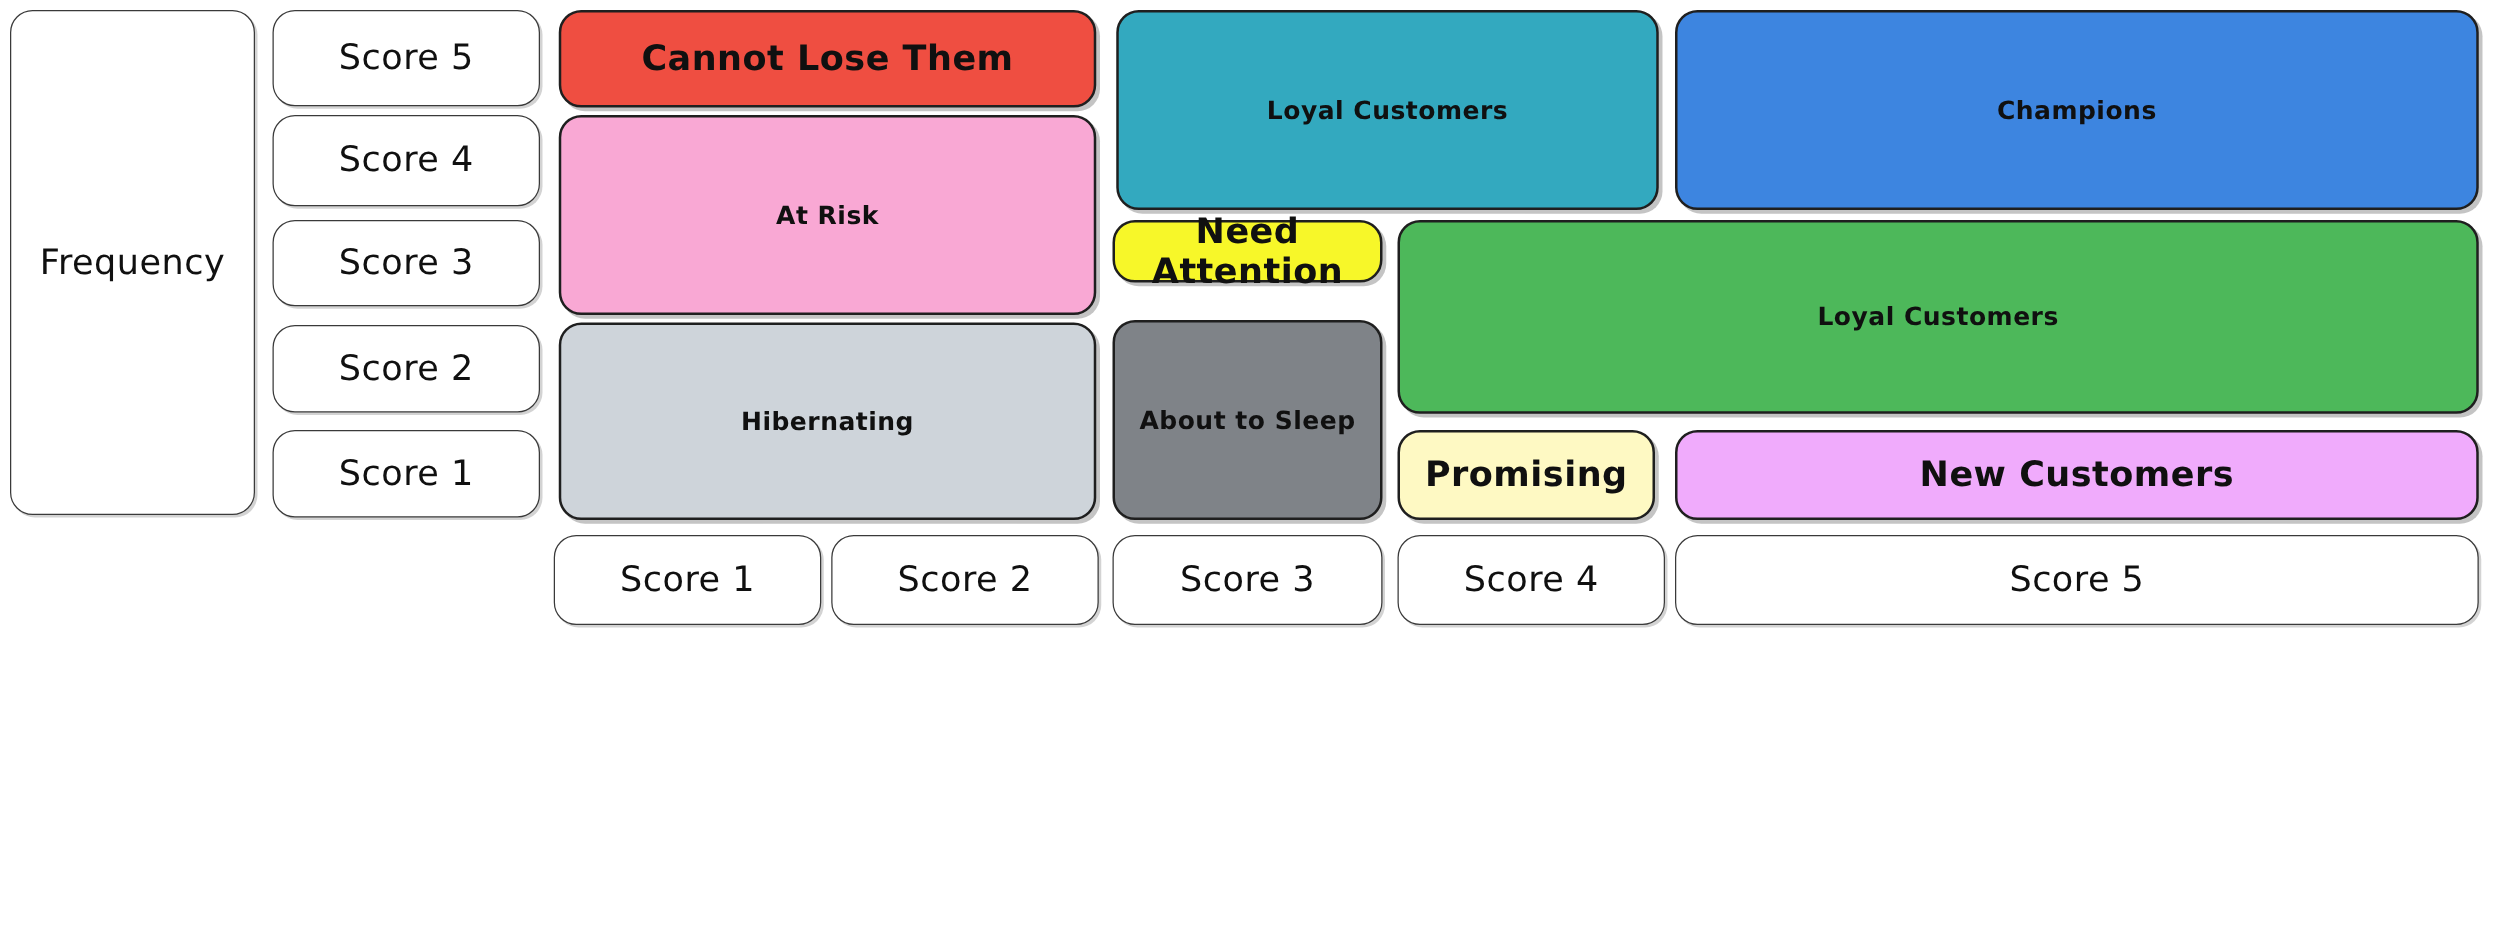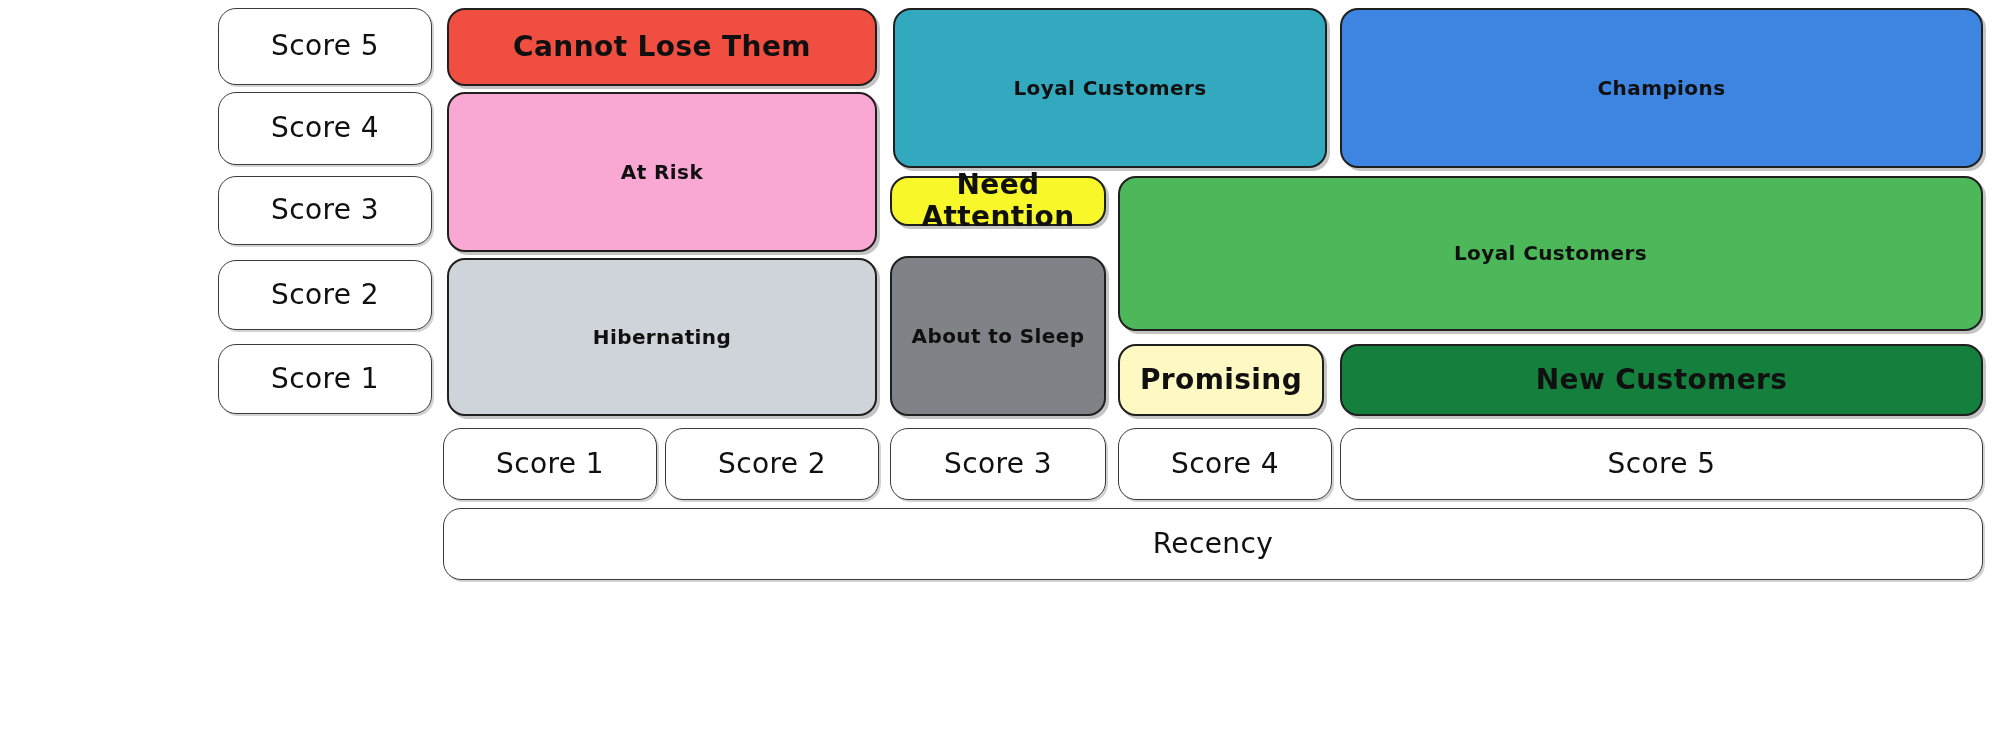--- a/index.html
+++ b/index.html
@@ -52,45 +52,45 @@
   }
   .cell.seg.small {
     font-size: 28px;
   }
 </style>
 </head>
 <body>
 
 <div id="canvas">
 
+  <div class="cell axis axis-title" id="y-axis-title" style="left: 8px; top: 8px; width: 196px; height: 404px;">Frequency</div>
 
   <div id="y-score-layer">
       <div class="cell axis" style="left: 218px; top: 8px; width: 214px; height: 77px;">Score 5</div>
       <div class="cell axis" style="left: 218px; top: 92px; width: 214px; height: 73px;">Score 4</div>
       <div class="cell axis" style="left: 218px; top: 176px; width: 214px; height: 69px;">Score 3</div>
       <div class="cell axis" style="left: 218px; top: 260px; width: 214px; height: 70px;">Score 2</div>
       <div class="cell axis" style="left: 218px; top: 344px; width: 214px; height: 70px;">Score 1</div>
     </div>
 
   <div id="segment-layer">
       <div class="cell seg small" style="background: rgb(239, 78, 65); left: 447px; top: 8px; width: 430px; height: 78px;">Cannot Lose Them</div>
       <div class="cell seg" style="background: rgb(51, 169, 191); left: 893px; top: 8px; width: 434px; height: 160px;">Loyal Customers</div>
       <div class="cell seg" style="background: rgb(61, 133, 224); left: 1340px; top: 8px; width: 643px; height: 160px;">Champions</div>
       <div class="cell seg" style="background: #f9a8d4; left: 447px; top: 92px; width: 430px; height: 160px;">At Risk</div>
       <div class="cell seg small" style="background: rgb(247, 247, 41); left: 890px; top: 176px; width: 216px; height: 50px;">Need Attention</div>
       <div class="cell seg" style="background: rgb(77, 184, 90); left: 1118px; top: 176px; width: 865px; height: 155px;">Loyal Customers</div>
       <div class="cell seg" style="background: rgb(206, 212, 218); left: 447px; top: 258px; width: 430px; height: 158px;">Hibernating</div>
       <div class="cell seg" style="background: rgb(127, 131, 136); left: 890px; top: 256px; width: 216px; height: 160px;">About to Sleep</div>
       <div class="cell seg small" style="background: #fef9c3; left: 1118px; top: 344px; width: 206px; height: 72px;">Promising</div>
-      <div class="cell seg small" style="background: #15803d; left: 1340px; top: 344px; width: 643px; height: 72px;">New Customers</div>
+      <div class="cell seg small" style="background: #f0abfc; left: 1340px; top: 344px; width: 643px; height: 72px;">New Customers</div>
     </div>
 
   <div id="x-score-layer">
       <div class="cell axis" style="left: 443px; top: 428px; width: 214px; height: 72px;">Score 1</div>
       <div class="cell axis" style="left: 665px; top: 428px; width: 214px; height: 72px;">Score 2</div>
       <div class="cell axis" style="left: 890px; top: 428px; width: 216px; height: 72px;">Score 3</div>
       <div class="cell axis" style="left: 1118px; top: 428px; width: 214px; height: 72px;">Score 4</div>
       <div class="cell axis" style="left: 1340px; top: 428px; width: 643px; height: 72px;">Score 5</div>
     </div>
 
-  <div class="cell axis axis-title" id="x-axis-title" style="left: 443px; top: 508px; width: 1540px; height: 72px;">Recency</div>
 
 </div>
 
 </body></html>

